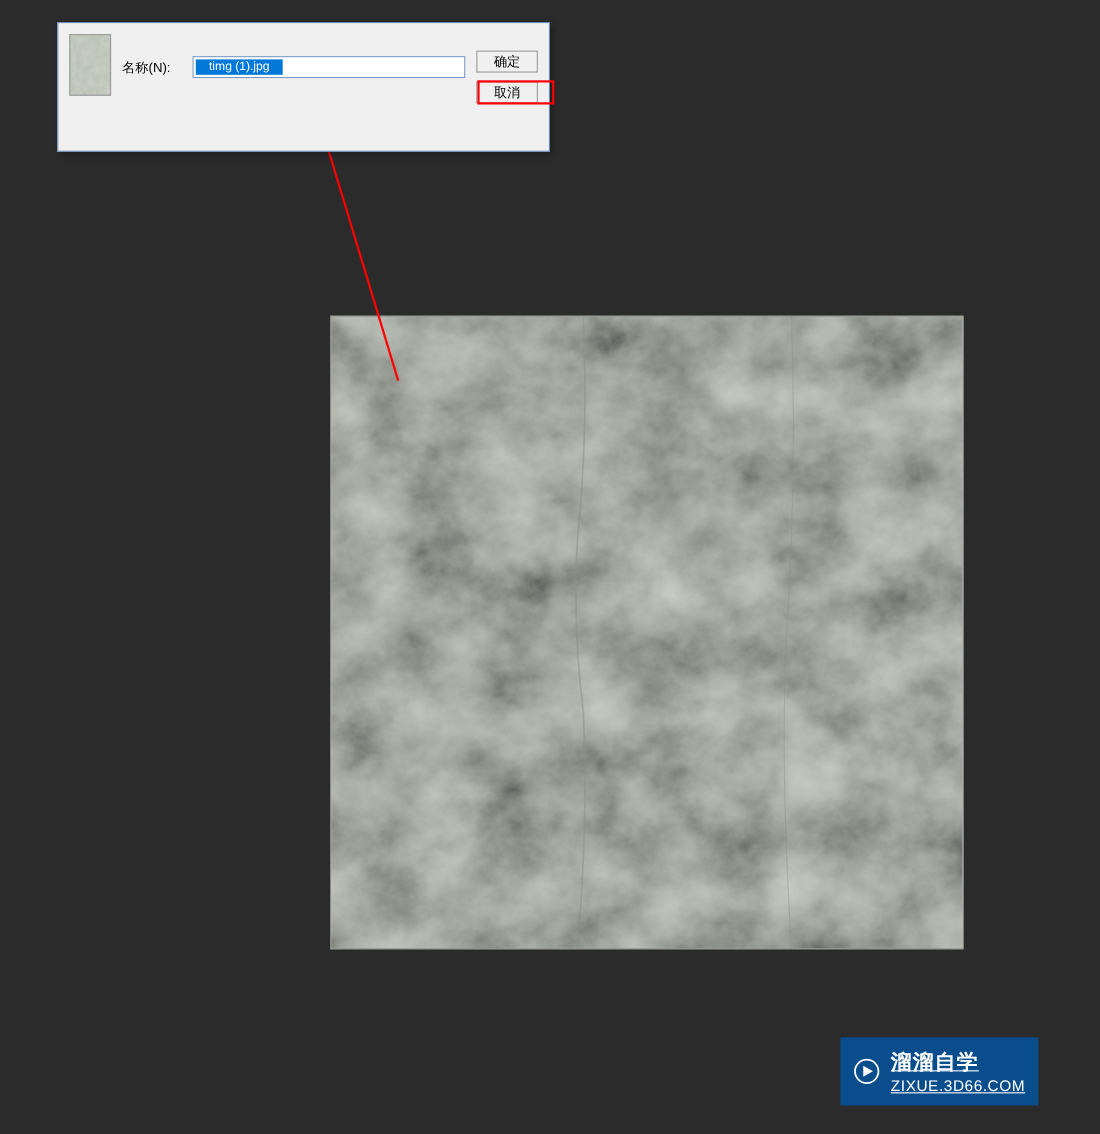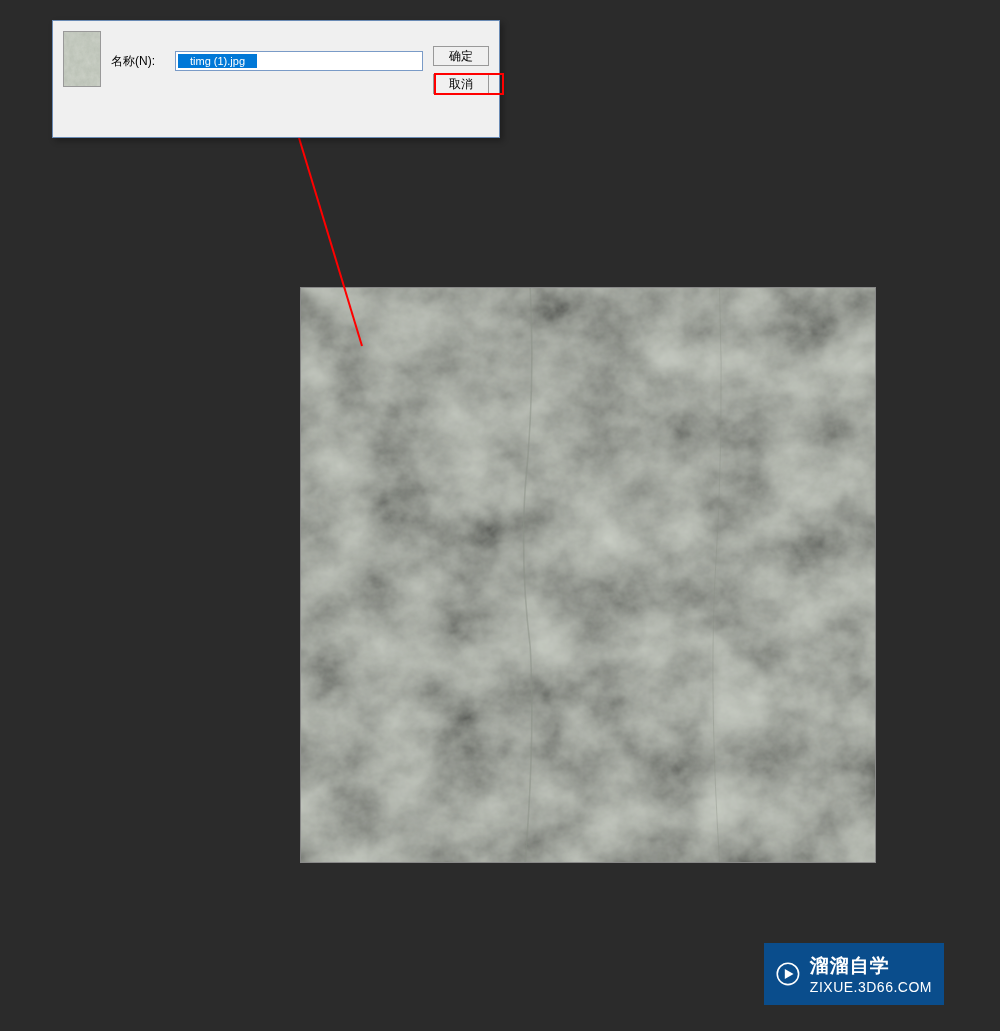--- a/index.html
+++ b/index.html
@@ -177,20 +177,21 @@
       height: 38px;
       display: flex;
       align-items: center;
       justify-content: center;
     }
     
     .watermark-text {
       display: flex;
       flex-direction: column;
       color: #fff;
+      text-decoration: underline;
     }
     
     .watermark-main {
       font-size: 19px;
       font-weight: bold;
       letter-spacing: 1px;
     }
     
     .watermark-sub {
       font-size: 14px;

